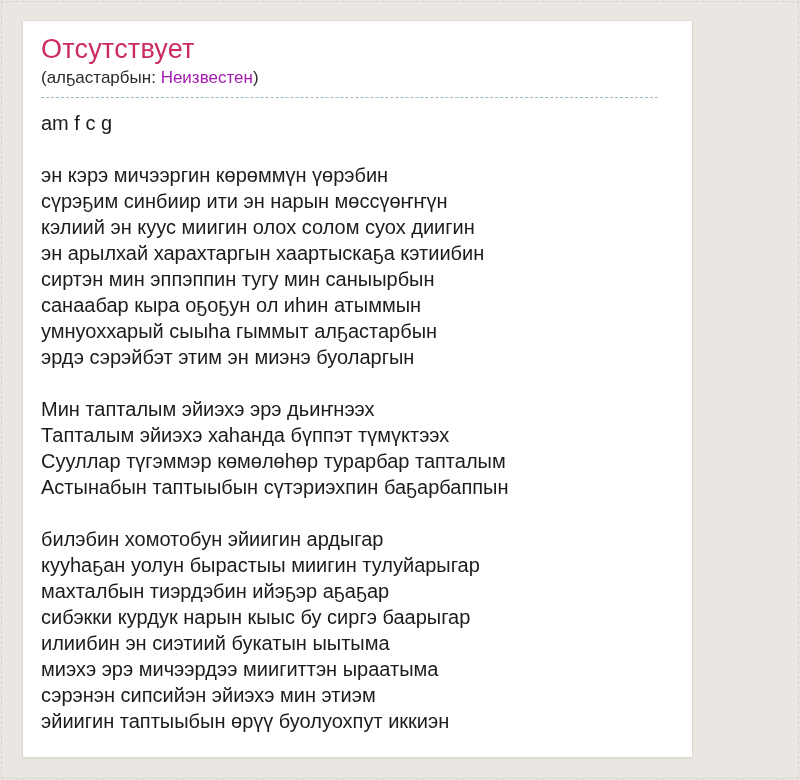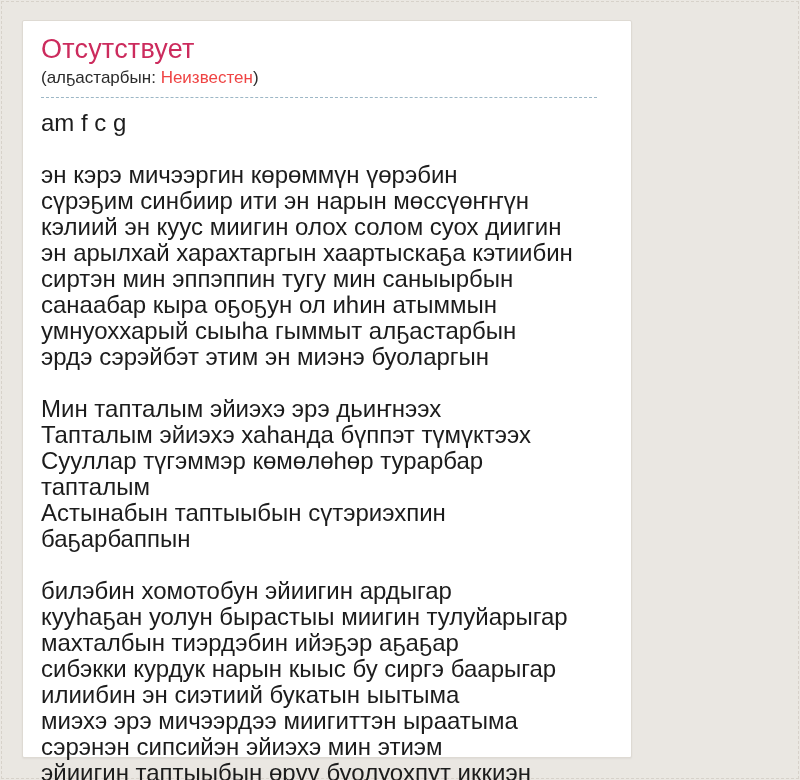--- a/index.html
+++ b/index.html
@@ -22,21 +22,21 @@
   .edge-stitch {
     position: absolute;
     left: 1px; top: 1px; right: 1px; bottom: 1px;
     border: 1px dashed #d7d2ca;
     pointer-events: none;
   }
   .card {
     position: absolute;
     left: 22px;
     top: 20px;
-    width: 610px;
+    width: 671px;
     height: 738px;
     box-sizing: border-box;
     background: #ffffff;
     border: 1px solid #dedad3;
     border-radius: 2px;
     box-shadow: 0 1px 2px rgba(0,0,0,0.05);
     padding: 12px 34px 24px 18px;
   }
   .song-header {
     border-bottom: 1px dashed #9db7c6;
@@ -50,29 +50,29 @@
     line-height: 32px;
     letter-spacing: 0.2px;
   }
   .artist-line {
     margin-top: 2px;
     font-size: 17px;
     color: #2b2b2b;
     line-height: 22px;
   }
   .artist-link {
-    color: #ef4444;
+    color: #a21caf;
     text-decoration: none;
     cursor: pointer;
   }
   .lyrics {
     margin: 0;
     padding-top: 12px;
     font-family: "Liberation Sans", sans-serif;
-    font-size: 24px;
+    font-size: 20px;
     line-height: 26px;
     color: #1c1c1c;
     white-space: pre-wrap;
   }
 </style>
 </head>
 <body>
 
 <div class="edge-stitch"></div>
 

